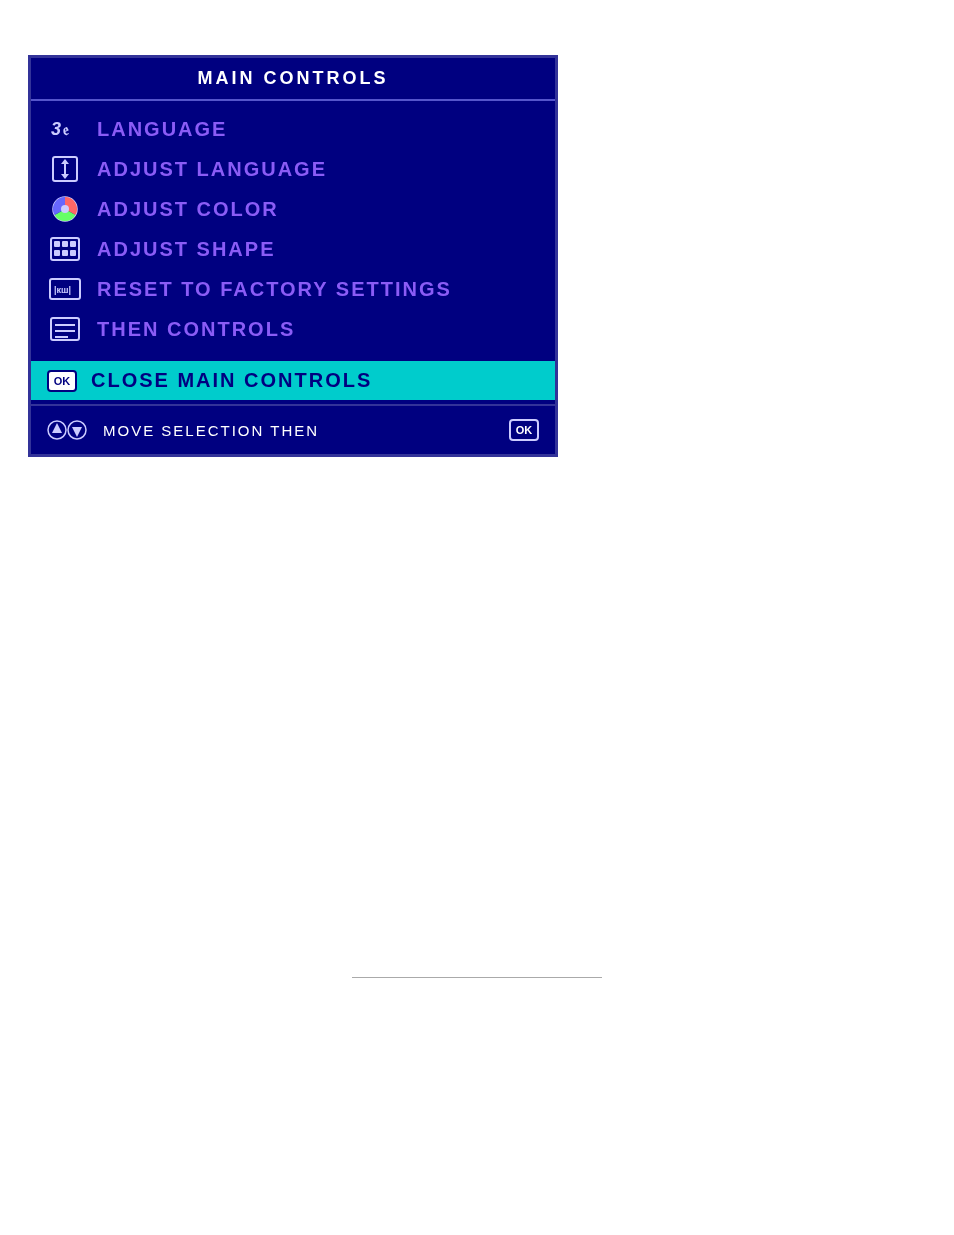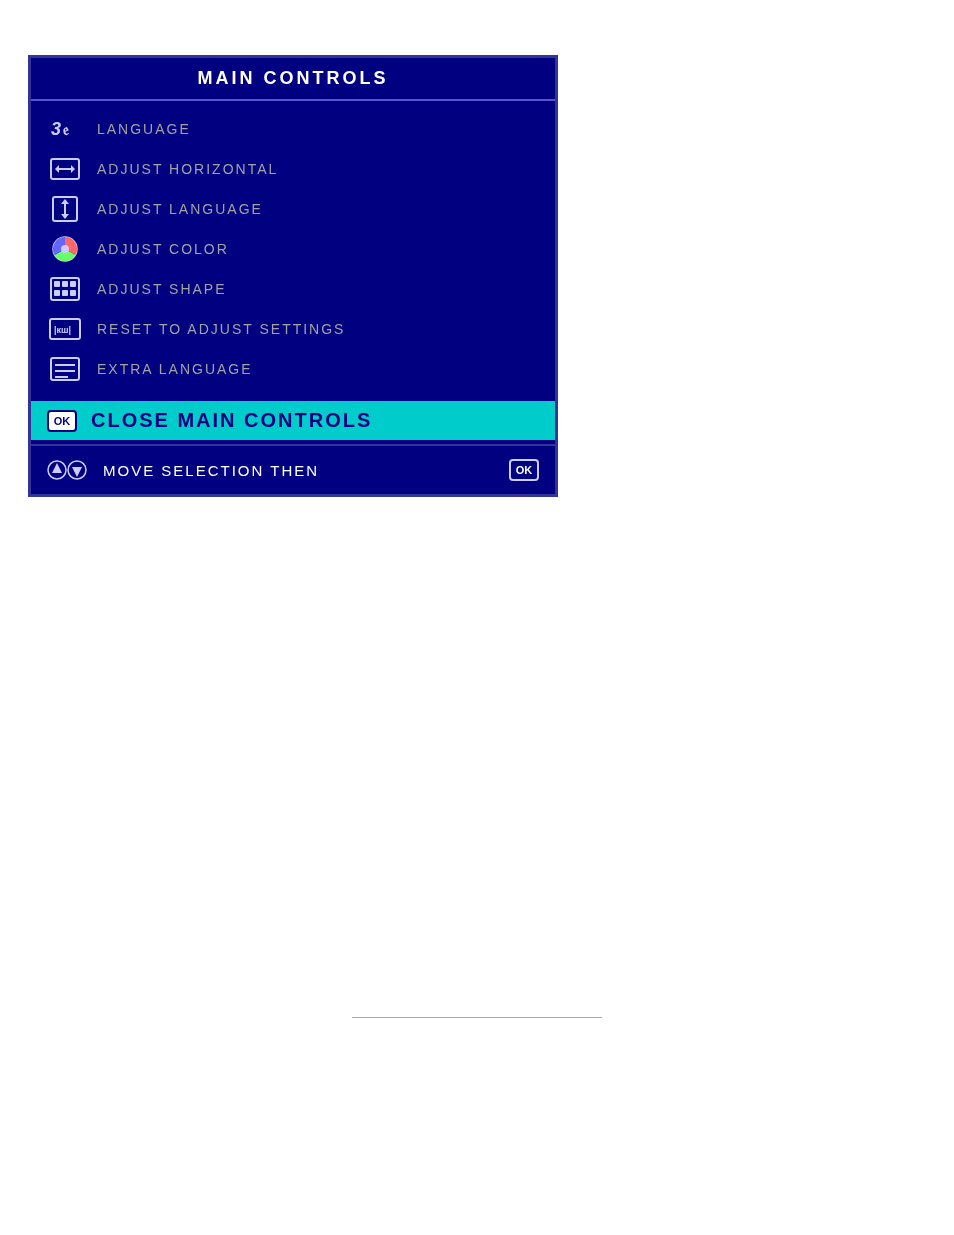--- a/index.html
+++ b/index.html
@@ -51,23 +51,23 @@
       width: 36px;
       height: 28px;
       display: flex;
       align-items: center;
       justify-content: center;
       margin-right: 14px;
       flex-shrink: 0;
     }
 
     .menu-item .label {
-      color: #a3a3a3;
-      font-size: 14px;
-      font-weight: normal;
+      color: #8b5cf6;
+      font-size: 20px;
+      font-weight: bold;
       letter-spacing: 2px;
       font-family: Arial, sans-serif;
     }
 
     
     .close-row {
       background: #00cccc;
       display: flex;
       align-items: center;
       padding: 8px 16px;
@@ -160,31 +160,20 @@
         <div class="icon">
           <svg width="32" height="28" viewBox="0 0 32 28">
             <text x="2" y="20" fill="#ccccff" font-size="18" font-weight="bold" font-style="italic" font-family="Arial">3</text>
             <text x="14" y="20" fill="#ccccff" font-size="16" font-weight="bold" font-family="serif">𝔢</text>
           </svg>
         </div>
         <span class="label">LANGUAGE</span>
       </div>
 
 
-      <div class="menu-item">
-        <div class="icon">
-          <svg width="30" height="22" viewBox="0 0 30 22">
-            <rect x="1" y="1" width="28" height="20" rx="2" stroke="#ccccff" stroke-width="2" fill="none"></rect>
-            <line x1="8" y1="11" x2="22" y2="11" stroke="#ccccff" stroke-width="2"></line>
-            <polygon points="5,11 9,7 9,15" fill="#ccccff"></polygon>
-            <polygon points="25,11 21,7 21,15" fill="#ccccff"></polygon>
-          </svg>
-        </div>
-        <span class="label">ADJUST HORIZONTAL</span>
-      </div>
 
       <div class="menu-item">
         <div class="icon">
           <svg width="26" height="26" viewBox="0 0 26 26">
             <rect x="1" y="1" width="24" height="24" rx="2" stroke="#ccccff" stroke-width="2" fill="none"></rect>
             <line x1="13" y1="6" x2="13" y2="20" stroke="#ccccff" stroke-width="2"></line>
             <polygon points="13,3 9,8 17,8" fill="#ccccff"></polygon>
             <polygon points="13,23 9,18 17,18" fill="#ccccff"></polygon>
           </svg>
         </div>
@@ -219,33 +208,33 @@
         <span class="label">ADJUST SHAPE</span>
       </div>
 
       <div class="menu-item">
         <div class="icon">
           <svg width="32" height="22" viewBox="0 0 32 22">
             <rect x="1" y="1" width="30" height="20" rx="2" stroke="#ccccff" stroke-width="2" fill="none"></rect>
             <text x="5" y="15" fill="#ccccff" font-size="9" font-weight="bold" font-family="Arial">|кш|</text>
           </svg>
         </div>
-        <span class="label">RESET TO ADJUST SETTINGS</span>
+        <span class="label">RESET TO FACTORY SETTINGS</span>
       </div>
 
       <div class="menu-item">
         <div class="icon">
           <svg width="30" height="24" viewBox="0 0 30 24">
             <rect x="1" y="1" width="28" height="22" rx="2" stroke="#ccccff" stroke-width="2" fill="none"></rect>
             <line x1="5" y1="8" x2="25" y2="8" stroke="#ccccff" stroke-width="2"></line>
             <line x1="5" y1="14" x2="25" y2="14" stroke="#ccccff" stroke-width="2"></line>
             <line x1="5" y1="20" x2="18" y2="20" stroke="#ccccff" stroke-width="2"></line>
           </svg>
         </div>
-        <span class="label">EXTRA LANGUAGE</span>
+        <span class="label">THEN CONTROLS</span>
       </div>
 
     </div>
 
     <div class="close-row">
       <div class="ok-badge">
         <span>OK</span>
       </div>
       <span class="label">CLOSE MAIN CONTROLS</span>
     </div>

